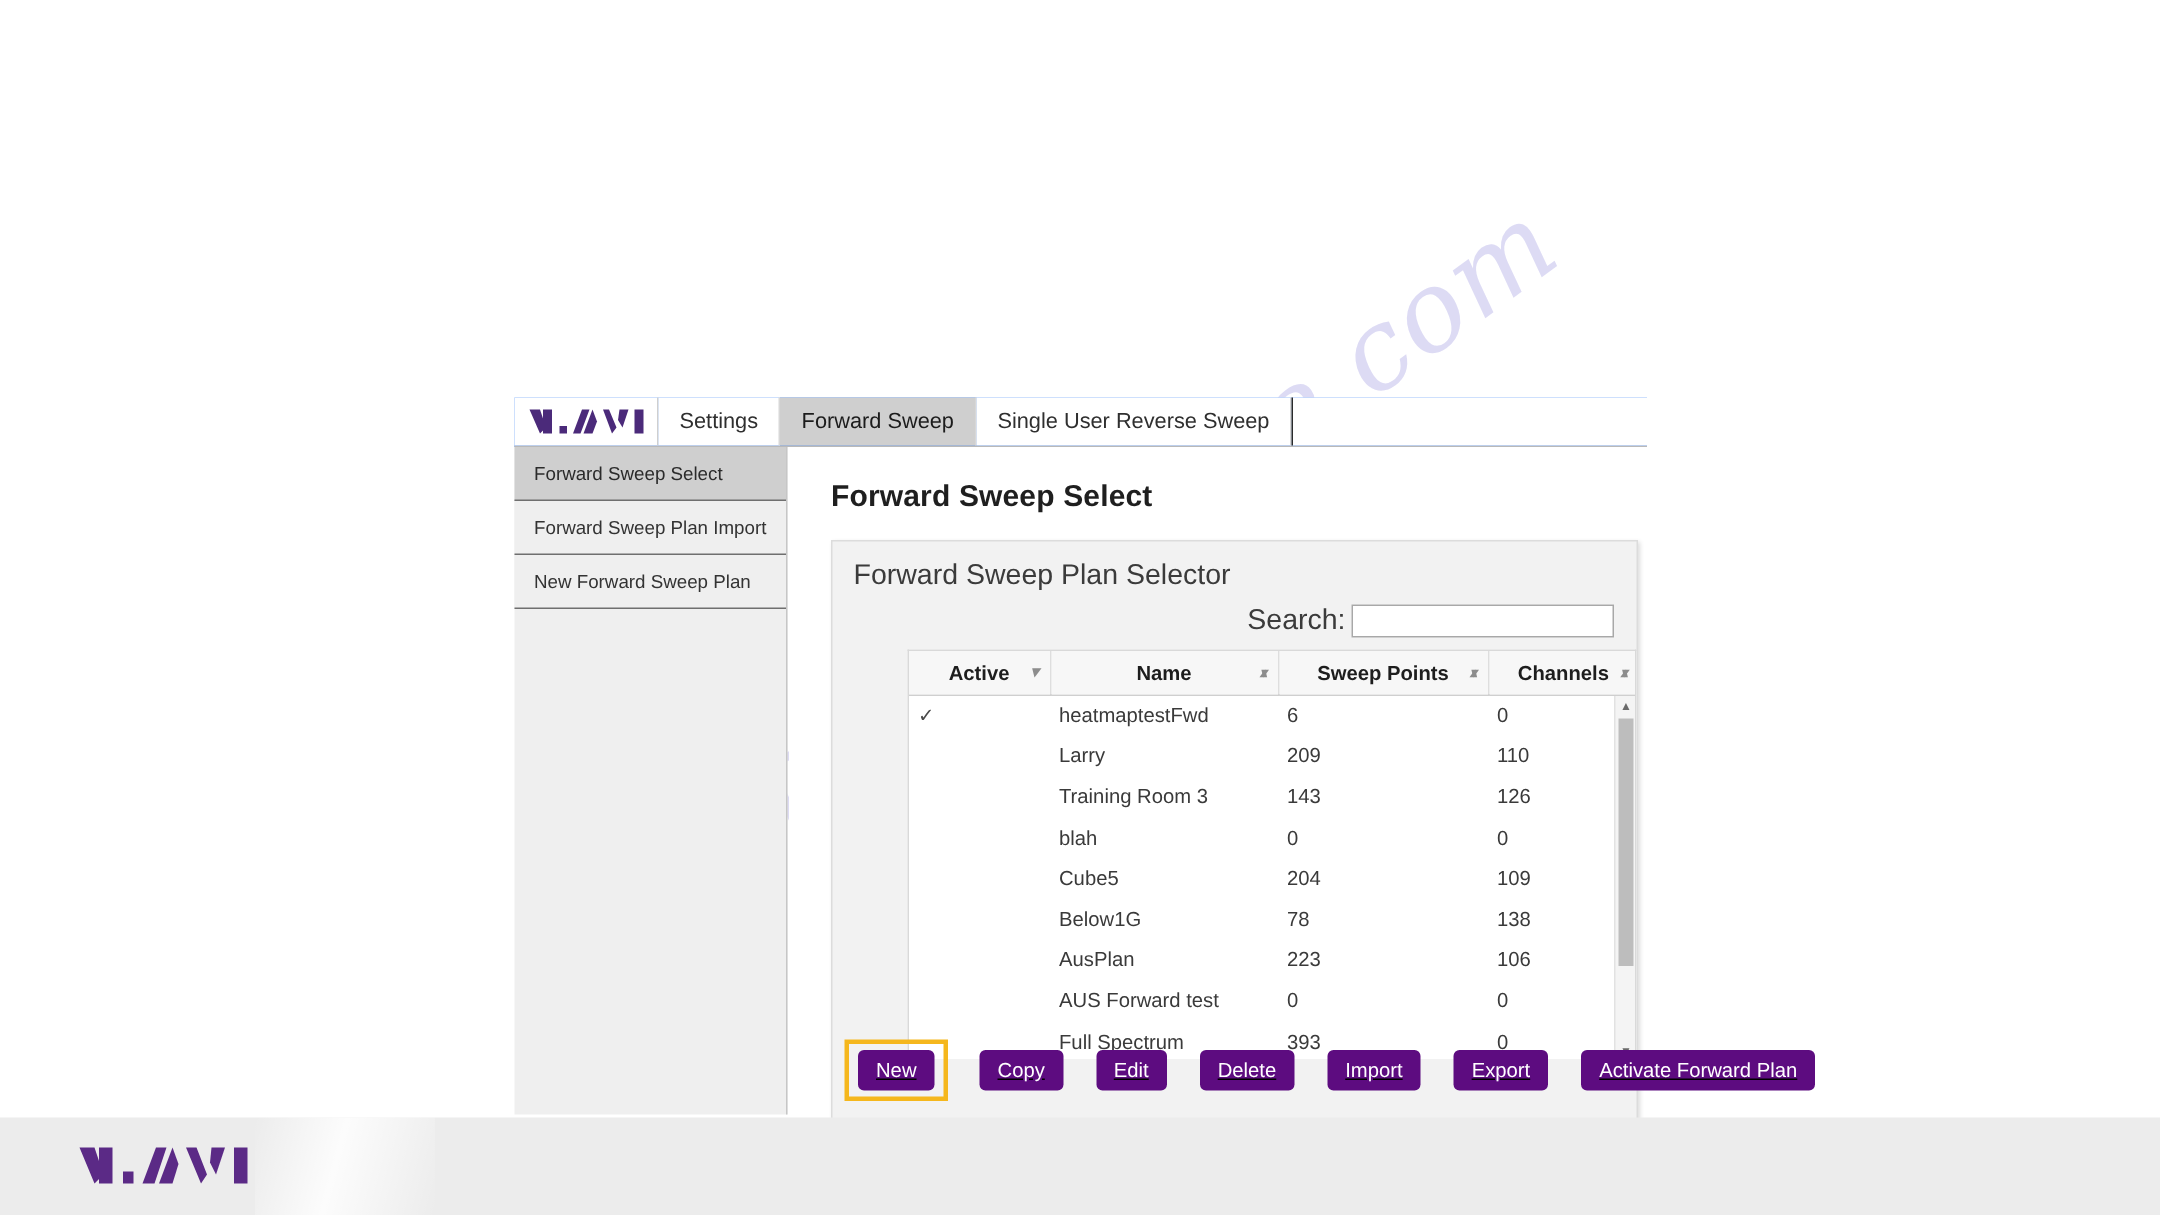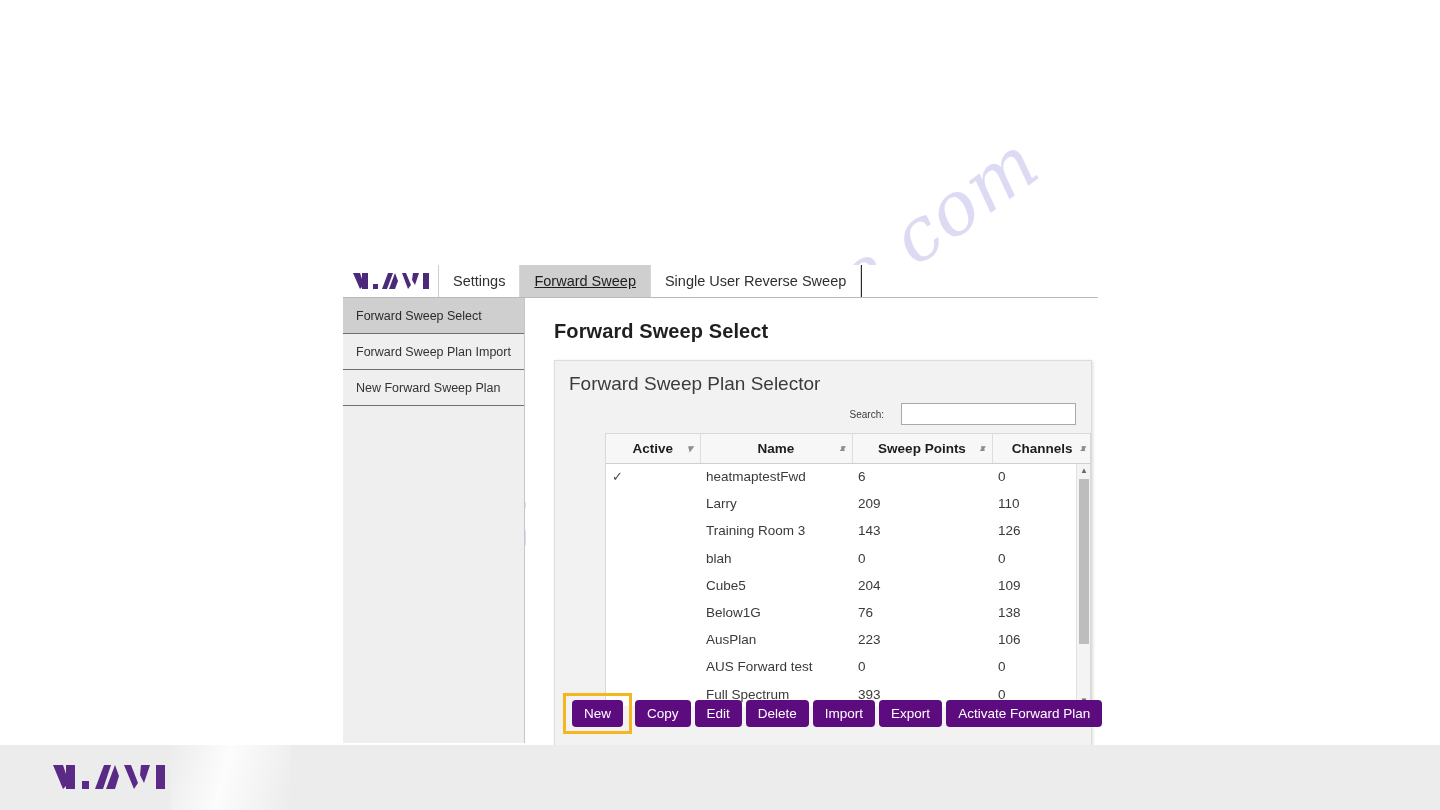--- a/index.html
+++ b/index.html
@@ -75,21 +75,20 @@
     font-size: 14.5px;
     color: #2f2f2f;
     background: #ffffff;
     border-right: 1px solid #d7d7d7;
     white-space: nowrap;
     cursor: pointer;
   }
   .tab.active {
     background: #cfcfcf;
     color: #1c1c1c;
-    text-decoration: underline;
   }
   .tab-spacer {
     flex: 1;
     border-left: 1px solid #2b2b2b;
     margin-left: 0;
     background: #ffffff;
   }
 
   
   .sidebar {
@@ -148,23 +147,23 @@
   }
 
   .search-row {
     display: flex;
     justify-content: flex-end;
     align-items: center;
     margin-bottom: 8px;
     padding-right: 1px;
   }
   .search-label {
-    font-size: 10px;
+    font-size: 19px;
     color: #3b3b3b;
-    margin-right: 17px;
+    margin-right: 4px;
   }
   .search-input {
     width: 175px;
     height: 22px;
     border: 1px solid #a8a8a8;
     background: #ffffff;
     font-family: "Liberation Sans", sans-serif;
     font-size: 12px;
     padding: 0 4px;
     outline: none;
@@ -260,21 +259,22 @@
     background: #bdbdbd;
     cursor: pointer;
   }
 
   
   .btn-row {
     position: absolute;
     left: 14px; bottom: 13px;
     display: flex;
     align-items: center;
-    gap: 4px;
+    gap: 22px;
+    text-decoration: underline;
   }
   .btn {
     height: 27px;
     padding: 0 12px;
     display: inline-flex;
     align-items: center;
     justify-content: center;
     background: #5d0c80;
     color: #ffffff;
     font-size: 13.5px;
@@ -433,21 +433,21 @@
               </tr>
               <tr>
                 <td class="c-active"><span class="check"></span></td>
                 <td class="c-name">Cube5</td>
                 <td class="c-sweep">204</td>
                 <td class="c-chan">109</td>
               </tr>
               <tr>
                 <td class="c-active"><span class="check"></span></td>
                 <td class="c-name">Below1G</td>
-                <td class="c-sweep">76</td>
+                <td class="c-sweep">78</td>
                 <td class="c-chan">138</td>
               </tr>
               <tr>
                 <td class="c-active"><span class="check"></span></td>
                 <td class="c-name">AusPlan</td>
                 <td class="c-sweep">223</td>
                 <td class="c-chan">106</td>
               </tr>
               <tr>
                 <td class="c-active"><span class="check"></span></td>

